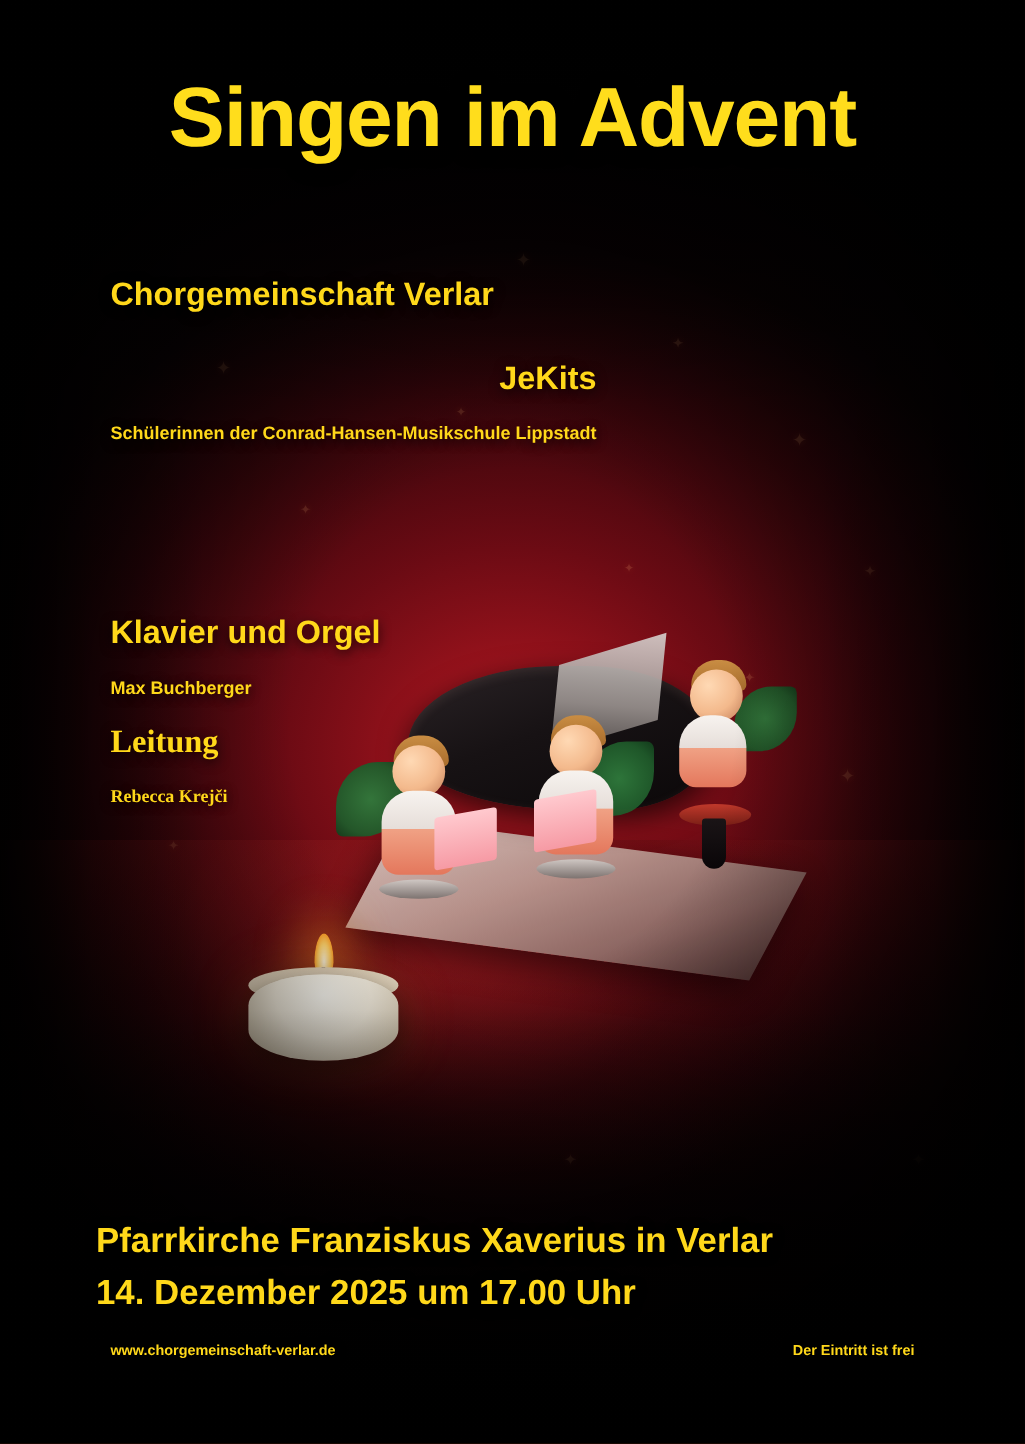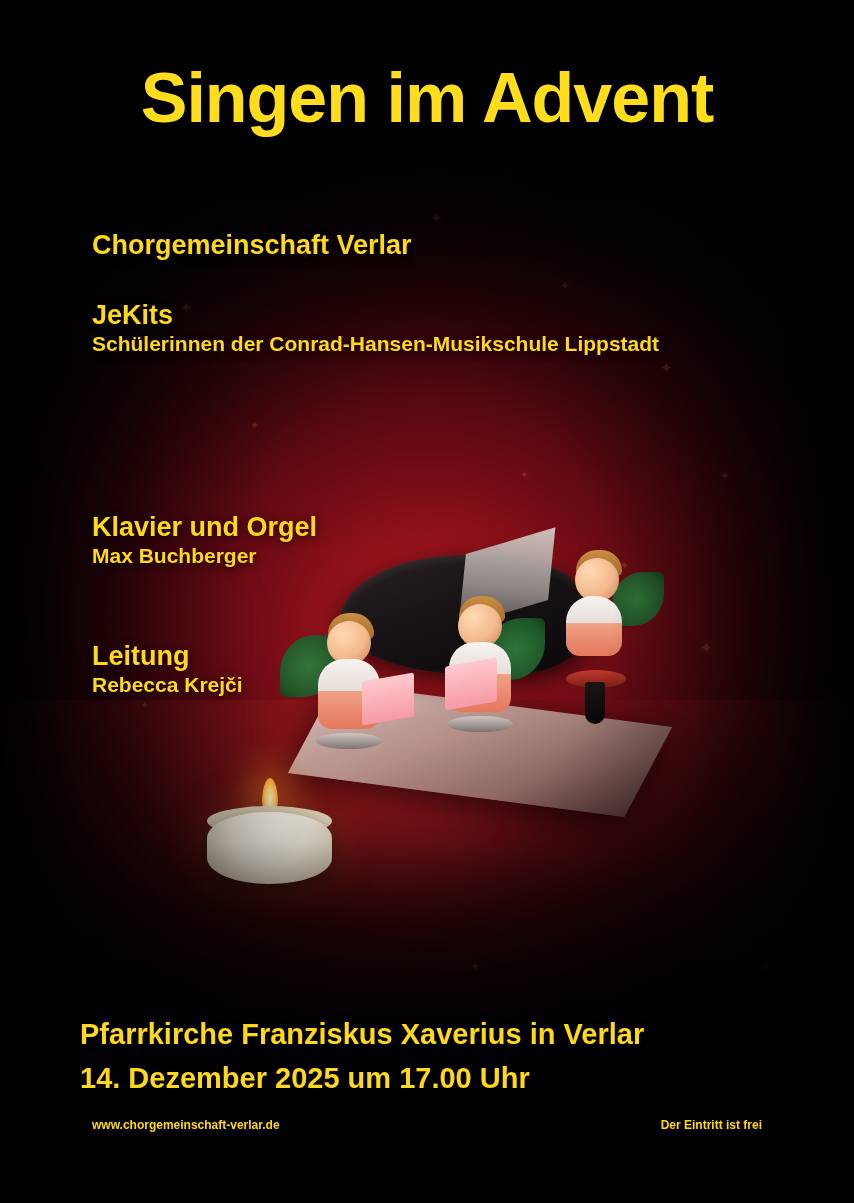--- a/index.html
+++ b/index.html
@@ -207,26 +207,26 @@
     left: 92px;
   }
   .h-main {
     font-size: 27px;
     font-weight: bold;
     color: #ffd81a;
     text-shadow: 0 2px 10px rgba(0,0,0,0.8);
     white-space: nowrap;
   }
   .h-sub {
-    font-size: 21px;
+    font-size: 15px;
     font-weight: bold;
     color: #ffd81a;
     text-shadow: 0 2px 9px rgba(0,0,0,0.85);
     white-space: nowrap;
-    margin-top: 1px;
+    margin-top: 22px;
   }
   .footer-line {
     position: absolute;
     left: 80px;
     font-size: 29px;
     font-weight: bold;
     color: #ffd81a;
     text-shadow: 0 2px 10px rgba(0,0,0,0.85);
     white-space: nowrap;
   }
@@ -308,32 +308,32 @@
   <div class="bg-vignette"></div>
 
   <div class="text-layer">
 
     <div class="title">Singen im Advent</div>
 
     <div class="block" style="top:230px;">
       <div class="h-main">Chorgemeinschaft Verlar</div>
     </div>
 
-    <div class="block" style="top:300px;">
+    <div class="block" style="top:300px;text-align:right;">
       <div class="h-main">JeKits</div>
       <div class="h-sub">Schülerinnen der Conrad-Hansen-Musikschule Lippstadt</div>
     </div>
 
 
     <div class="block" style="top:512px;">
       <div class="h-main">Klavier und Orgel</div>
       <div class="h-sub">Max Buchberger</div>
     </div>
 
-    <div class="block" style="top:641px;">
+    <div class="block" style="top:603px;font-family:Liberation Serif, serif;">
       <div class="h-main">Leitung</div>
       <div class="h-sub">Rebecca Krejči</div>
     </div>
 
     <div class="footer-line" style="top:1018px;">Pfarrkirche Franziskus Xaverius in Verlar</div>
     <div class="footer-line" style="top:1062px;">14. Dezember 2025 um 17.00 Uhr</div>
 
     <div class="footer-small website">www.chorgemeinschaft-verlar.de</div>
     <div class="footer-small free">Der Eintritt ist frei</div>
   </div>

